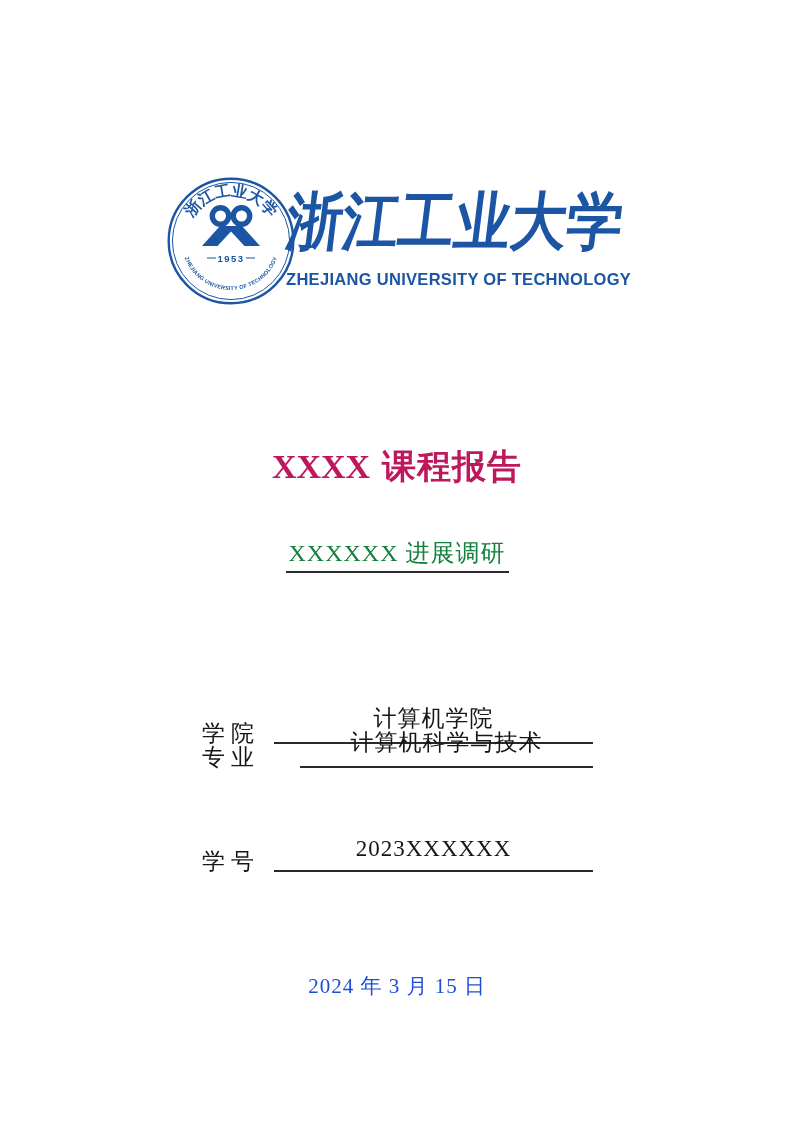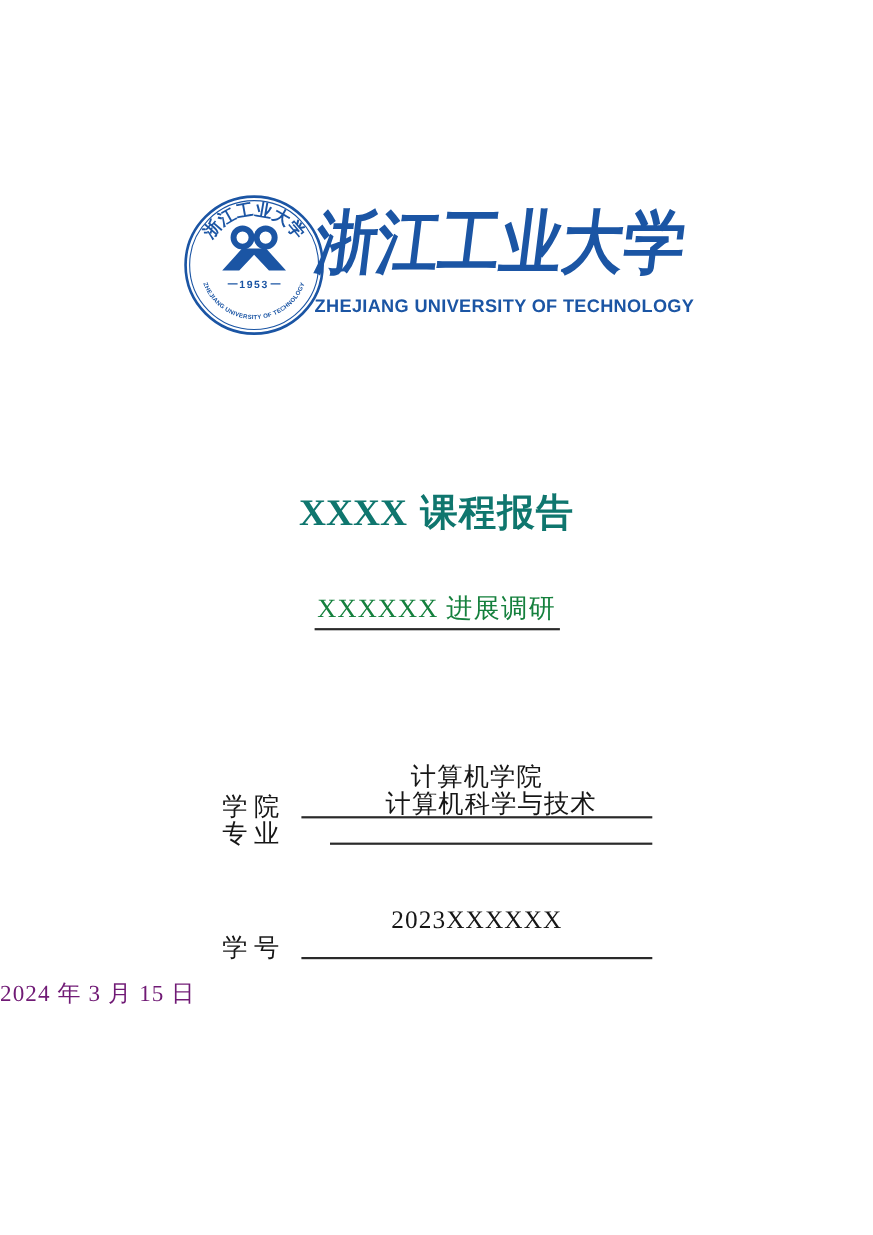--- a/index.html
+++ b/index.html
@@ -55,21 +55,21 @@
 
   
   .report-title {
     position: absolute;
     top: 446px;
     left: 0;
     width: 100%;
     text-align: center;
     font-size: 34px;
     font-weight: bold;
-    color: #0f766e;
+    color: #be185d;
     line-height: 1.2;
     white-space: nowrap;
   }
   .report-title .latin { font-family: "Liberation Serif", "DejaVu Serif", serif; }
   .report-title .cjk {
     font-family: "Liberation Sans", "DejaVu Sans", sans-serif;
     margin-left: 12px;
     letter-spacing: 1px;
   }
   .report-subtitle-wrap {
@@ -104,39 +104,39 @@
     margin-right: 14px;
     margin-bottom: -5px;
     white-space: nowrap;
     color: #161616;
   }
   .form-row .value-line {
     flex: 1;
     border-bottom: 2px solid #2a2a2a;
     text-align: center;
     font-size: 23px;
-    padding-bottom: 20px;
+    padding-bottom: 8px;
     letter-spacing: 1px;
     color: #161616;
     white-space: nowrap;
   }
   .row-0 { top: 708px; }
   .row-1 { top: 732px; gap: 26px; }
   .row-2 { top: 836px; }
   .row-3 { top: 873px; }
 
   
   .date-line {
     position: absolute;
-    top: 889px;
+    top: 972px;
     left: 0;
     width: 100%;
-    text-align: left;
+    text-align: center;
     font-size: 21px;
-    color: #701a75;
+    color: #1d4ed8;
     letter-spacing: 1px;
   }
 </style>
 </head>
 <body>
 
 <div class="page">
 
   <svg class="seal" viewBox="0 0 130 130" xmlns="http://www.w3.org/2000/svg">
     <circle cx="65" cy="65" r="62.3" fill="none" stroke="#1b55a4" stroke-width="2.4"></circle>

